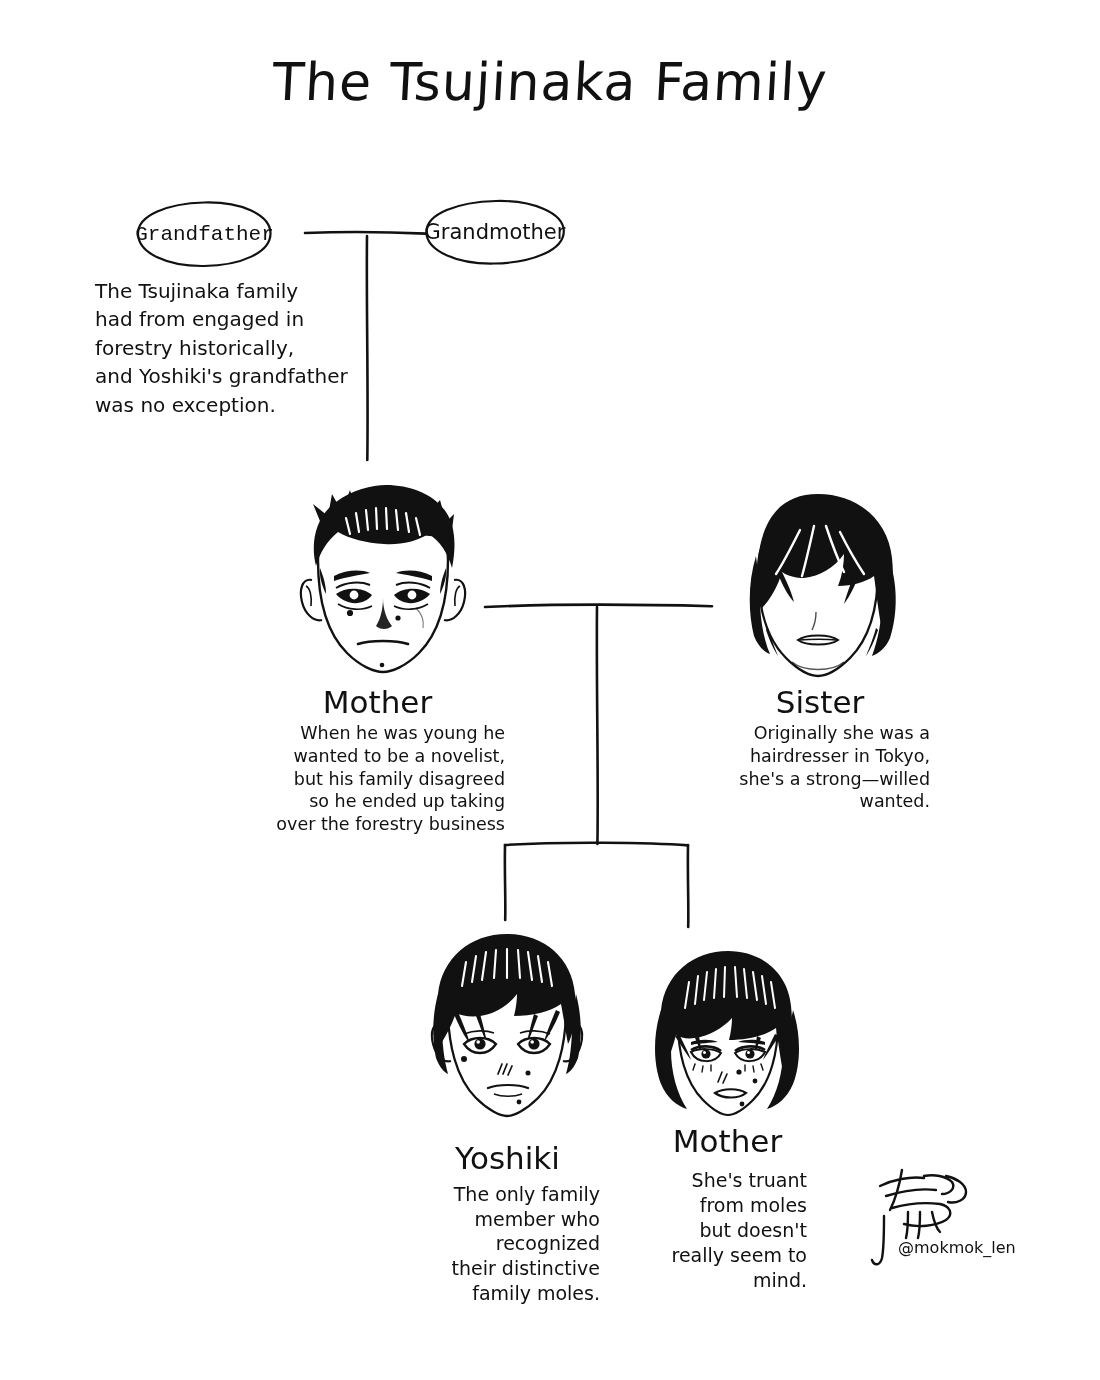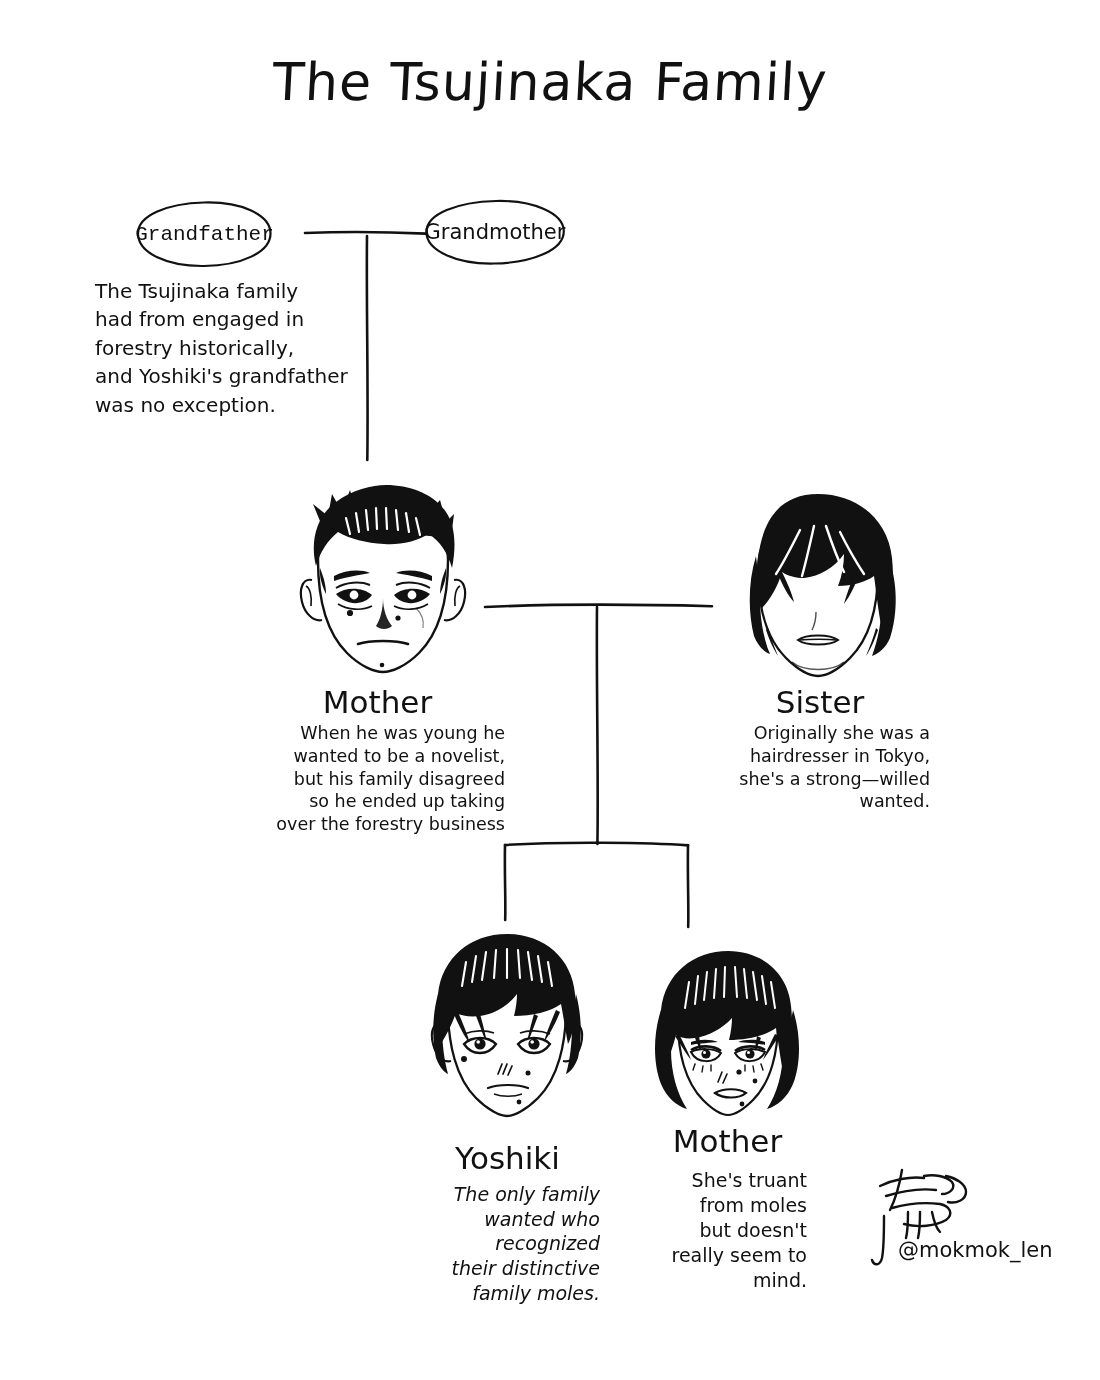--- a/index.html
+++ b/index.html
@@ -94,21 +94,21 @@
     position: absolute;
     left: 862px;
     top: 1160px;
     width: 200px;
     height: 130px;
   }
   .signature .handle {
     position: absolute;
     left: 36px;
     top: 78px;
-    font-size: 21px;
+    font-size: 16px;
     white-space: nowrap;
     font-family: "DejaVu Sans", sans-serif;
   }
 </style>
 </head>
 <body style="background: rgb(255, 255, 255); color: rgb(17, 17, 17);">
 
 <div id="chart-root">
 
   <div class="title">The Tsujinaka Family</div>
@@ -332,23 +332,23 @@
       <path d="M70,156 C80,152 100,152 110,156" fill="none" stroke="#111111" stroke-width="2.2" stroke-linecap="round"></path>
       <path d="M76,162 C84,165 96,165 104,162" fill="none" stroke="#111111" stroke-width="1.5"></path>
 
       <circle cx="46" cy="127" r="3.0" fill="#111111"></circle>
       <circle cx="110" cy="141" r="2.5" fill="#111111"></circle>
       <circle cx="101" cy="170" r="2.4" fill="#111111"></circle>
     </svg>
   </div>
 
   <div class="node-name" style="position:absolute; left:385px; top:1142px; width:245px;">Yoshiki</div>
-  <div class="node-desc" style="position:absolute; left:415px; top:1182px; width:185px; font-size:19px; line-height:1.30;font-style:italic;">
+  <div class="node-desc" style="position:absolute; left:415px; top:1182px; width:185px; font-size:19px; line-height:1.30;">
     <div>The only family</div>
-    <div>wanted who</div>
+    <div>member who</div>
     <div>recognized</div>
     <div>their distinctive</div>
     <div>family moles.</div>
   </div>
 
   <div class="portrait" style="left:645px; top:948px;">
     <svg width="166" height="172" viewBox="0 0 166 172" xmlns="http://www.w3.org/2000/svg">
 
       <path d="M33,74 C33,42 54,22 83,22 C112,22 133,42 133,74
                C133,104 126,134 108,152 C98,162 89,167 83,167

